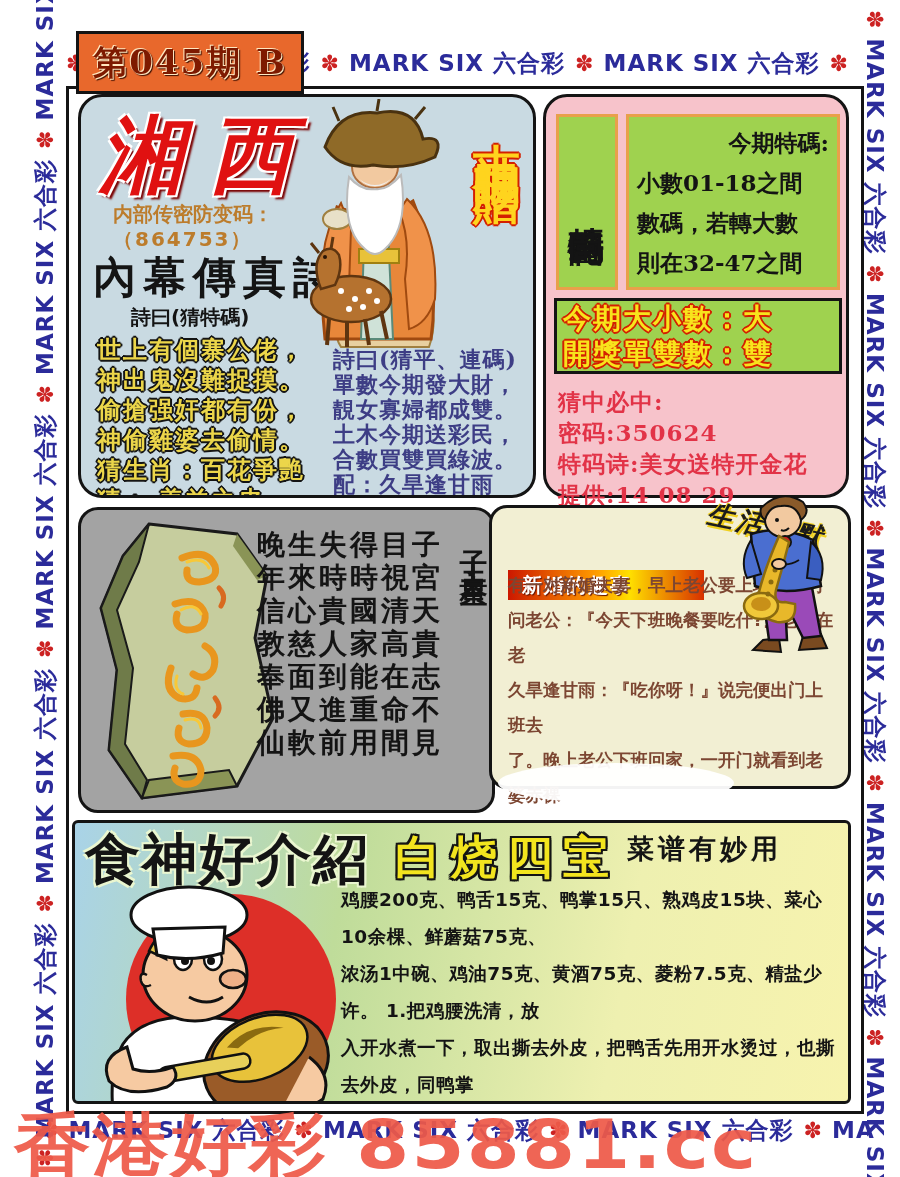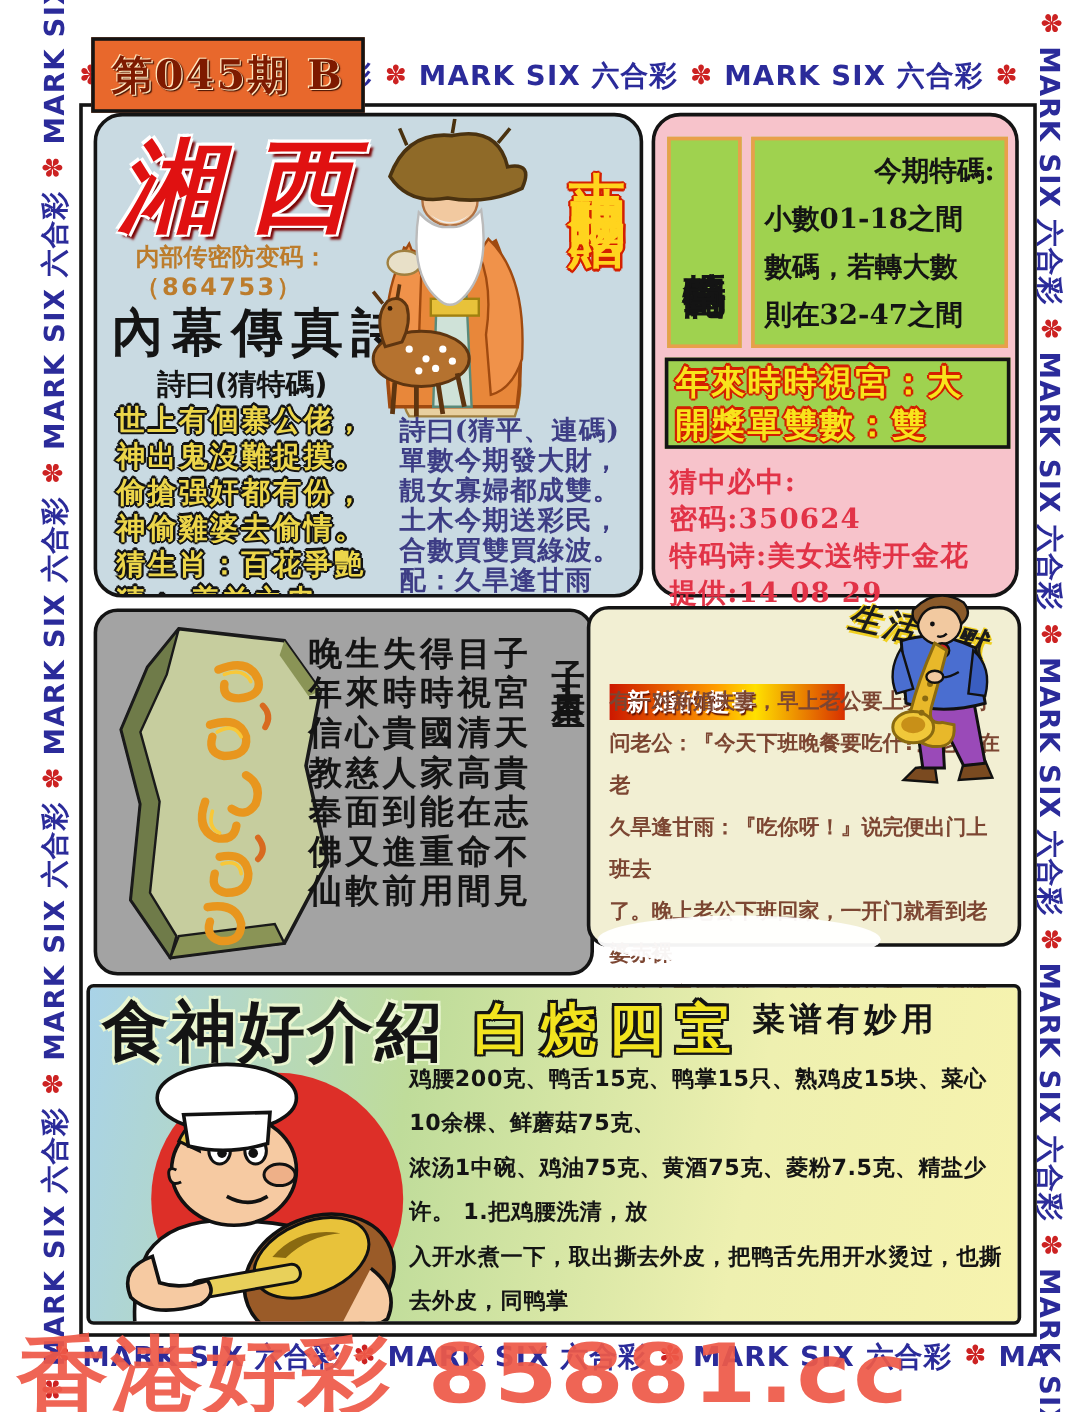--- a/index.html
+++ b/index.html
@@ -33,21 +33,21 @@
 
   
   #box-masthead{left:78px;top:94px;width:458px;height:404px;border-radius:24px;background:#c9dae2;overflow:hidden;}
   #region-title{position:absolute;left:18px;top:2px;font-family:"DejaVu Serif",serif;font-size:84px;
     font-weight:700;color:#e01111;letter-spacing:26px;font-style:italic;
     text-shadow:2px 2px 0 #fff,-2px -2px 0 #fff,2px -2px 0 #fff,-2px 2px 0 #fff,4px 4px 2px #7a0000;}
   #security-label{position:absolute;left:32px;top:104px;font-size:20px;font-weight:bold;color:#bc7c2c;}
   #security-code{position:absolute;left:32px;top:129px;font-size:20px;font-weight:bold;color:#bc7c2c;letter-spacing:2px;}
   #column-title{position:absolute;left:12px;top:152px;font-family:"DejaVu Serif",serif;font-size:43px;
     font-weight:900;color:#141414;letter-spacing:7px;}
-  #poem1-header{position:absolute;left:22px;top:207px;font-size:24px;font-weight:bold;color:#141414;padding-left:28px;}
+  #poem1-header{position:absolute;left:22px;top:207px;font-size:20px;font-weight:bold;color:#141414;padding-left:28px;}
   #poem1{position:absolute;left:16px;top:238px;font-family:"DejaVu Serif",serif;font-size:24px;
     font-weight:900;line-height:30px;color:#ecd64a;letter-spacing:2px;
     text-shadow:-2px 0 #141414,2px 0 #141414,0 -2px #141414,0 2px #141414,
                 -1px -1px #141414,1px 1px #141414,-1px 1px #141414,1px -1px #141414;}
   #deity{position:absolute;left:208px;top:2px;width:172px;height:252px;}
   #gift-title{position:absolute;left:388px;top:8px;writing-mode:vertical-rl;text-orientation:upright;
     font-family:"DejaVu Serif",serif;font-size:47px;font-weight:900;line-height:56px;color:#ffd41e;
     letter-spacing:12px;
     text-shadow:-2px 0 #d42000,2px 0 #d42000,0 -2px #d42000,0 2px #d42000,
                 -1px -1px #d42000,1px 1px #d42000,-1px 1px #d42000,1px -1px #d42000;}
@@ -288,21 +288,21 @@
     <div id="v-title-box" class="greenbox">
       <span>特碼範圍</span>
     </div>
     <div id="range-box" class="greenbox">
       <div class="r0">今期特碼:</div>
       <div>小數01-18之間</div>
       <div>數碼，若轉大數</div>
       <div>則在32-47之間</div>
     </div>
     <div id="ann-box" class="greenbox">
-      <div>年來時時視宮：大</div>
+      <div>今期大小數：大</div>
       <div>開獎單雙數：雙</div>
     </div>
     <div id="tips">
       <div>猜中必中:</div>
       <div>密码:350624</div>
       <div>特码诗:美女送特开金花</div>
       <div>提供:14 08 29</div>
     </div>
   </div>
 

